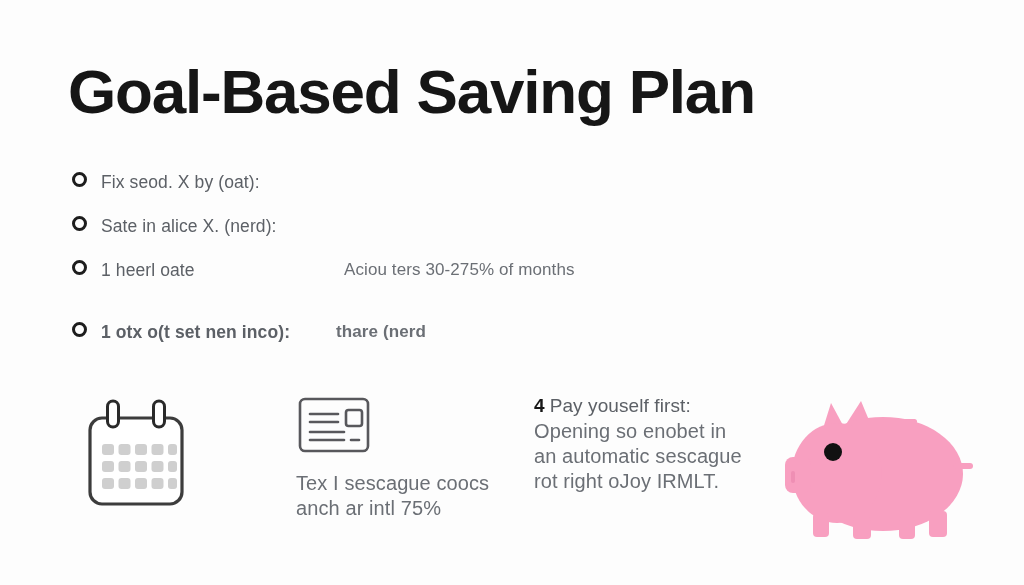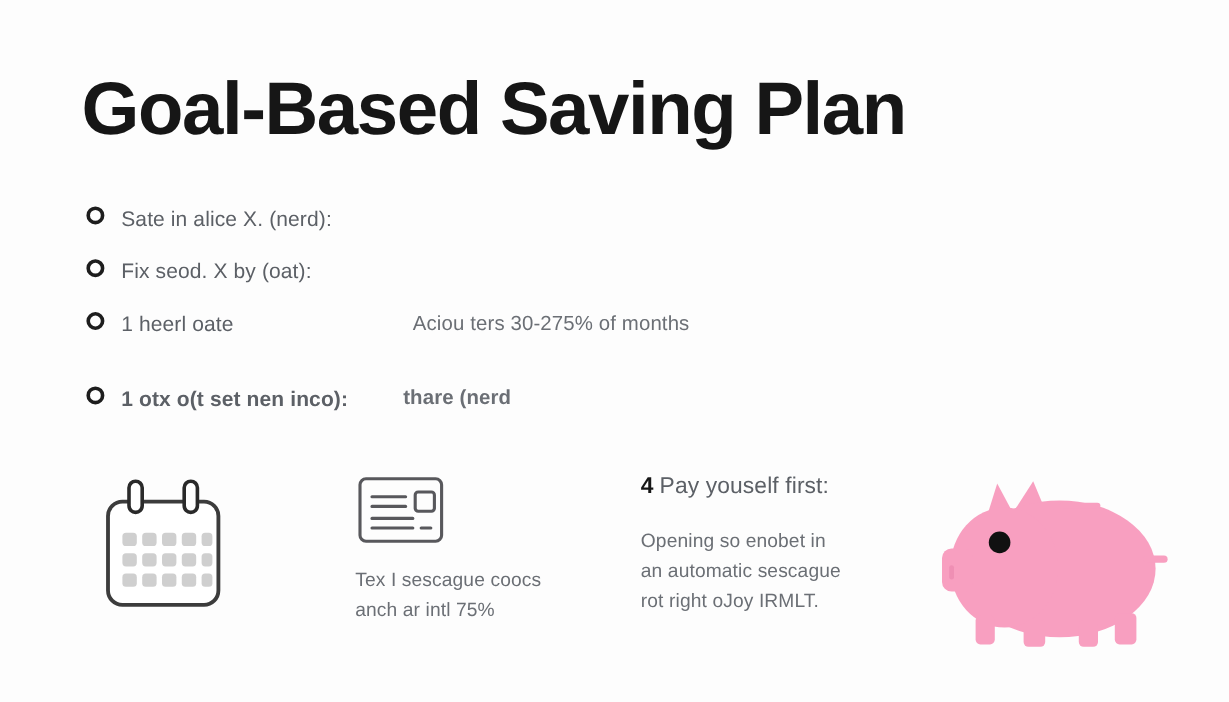--- a/index.html
+++ b/index.html
@@ -89,31 +89,31 @@
   .panel {
     position: absolute;
     top: 0;
   }
   .panel-calendar { left: 80px;  width: 200px; }
   .panel-card     { left: 296px; width: 220px; }
   .panel-text     { left: 534px; width: 230px; }
   .panel-piggy    { left: 775px; width: 220px; }
 
   .panel-body {
-    font-size: 16px;
+    font-size: 20px;
     line-height: 25px;
     color: #6b6f75;
     letter-spacing: 0.1px;
   }
   .panel-heading {
     font-size: 19px;
     color: #5c6066;
     letter-spacing: 0.1px;
     white-space: nowrap;
-    margin-bottom: 22px;
+    margin-bottom: 2px;
   }
   .panel-heading .num {
     font-weight: bold;
     color: #171717;
     margin-right: 5px;
   }
   .icon-caption {
     margin-top: 16px;
   }
 
@@ -123,26 +123,26 @@
 <body>
 
 <div class="page">
 
   <div class="title">Goal-Based Saving Plan</div>
 
   <div class="checklist">
 
     <div class="check-row">
       <span class="ring-icon"></span>
+      <span class="check-label">Fix seod. X by (oat):</span>
+    </div>
+
+    <div class="check-row">
+      <span class="ring-icon"></span>
       <span class="check-label">Sate in alice X. (nerd):</span>
-    </div>
-
-    <div class="check-row">
-      <span class="ring-icon"></span>
-      <span class="check-label">Fix seod. X by (oat):</span>
     </div>
 
     <div class="check-row">
       <span class="ring-icon"></span>
       <span class="check-label">1 heerl oate</span>
       <span class="check-note note-a">Aciou ters 30-275% of months</span>
     </div>
 
     <div class="check-row gap-before">
       <span class="ring-icon"></span>

